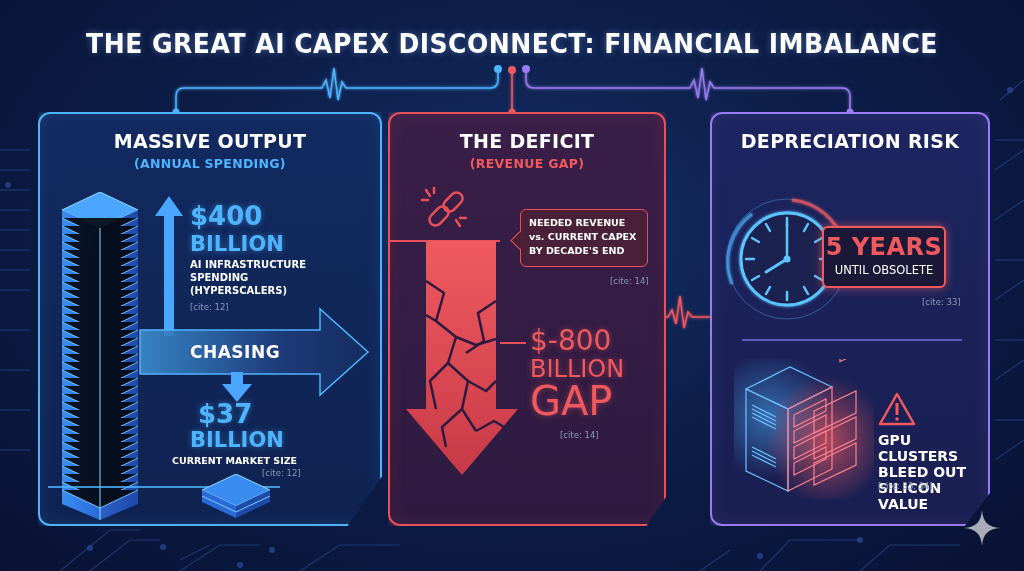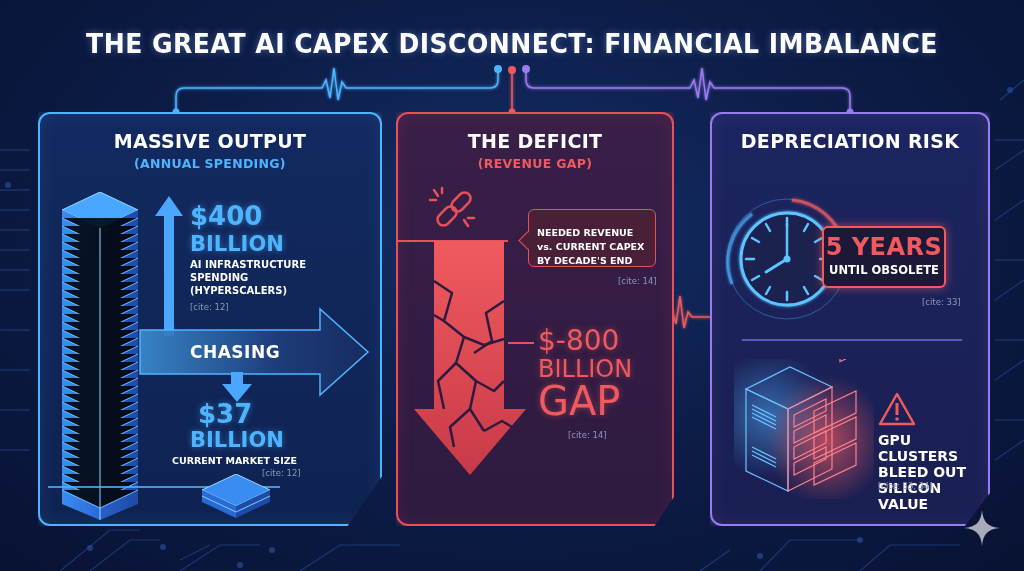--- a/index.html
+++ b/index.html
@@ -23,21 +23,21 @@
     position: absolute; top: 112px; height: 414px; border-radius: 12px;
   }
   .panel-left {
     left: 38px; width: 344px; border: 2px solid #4fb4ff;
     background: linear-gradient(180deg, #122a60 0%, #0f2352 100%);
     box-shadow: 0 0 10px rgba(79,180,255,0.45), inset 0 0 18px rgba(79,180,255,0.12);
     clip-path: polygon(0 0, 100% 0, 100% 88%, 90% 100%, 0 100%);
     border-bottom-right-radius: 0;
   }
   .panel-mid {
-    left: 396px; width: 278px; border: 2px solid #e8505a;
+    left: 388px; width: 278px; border: 2px solid #e8505a;
     background: linear-gradient(180deg, #3a1f48 0%, #2e1a40 100%);
     box-shadow: 0 0 10px rgba(232,80,90,0.5), inset 0 0 18px rgba(232,80,90,0.12);
     clip-path: polygon(0 0, 100% 0, 100% 93%, 93% 100%, 0 100%);
   }
   .panel-right {
     left: 710px; width: 280px; border: 2px solid #9a7cf0;
     background: linear-gradient(180deg, #1c2560 0%, #1a1f52 100%);
     box-shadow: 0 0 10px rgba(154,124,240,0.45), inset 0 0 18px rgba(154,124,240,0.12);
     clip-path: polygon(0 0, 100% 0, 100% 92%, 91% 100%, 0 100%);
     padding-left: 12px;
@@ -56,34 +56,34 @@
   .cite { font-size: 8.5px; color: #8c99b8; font-family: "DejaVu Sans", sans-serif; }
 
   .abs { position: absolute; }
   .big-blue { font-weight: bold; color: #4fb4ff; text-shadow: 0 0 6px rgba(79,180,255,0.5); }
   .big-red { font-weight: normal; color: #f05a5f; text-shadow: 0 0 6px rgba(240,90,95,0.5); }
   .label-white { font-weight: bold; color: #fff; font-size: 10.5px; line-height: 14px; }
 
   .callout {
     position: absolute; left: 130px; top: 95px; width: 128px; height: 58px;
     border: 1.5px solid #e8505a; border-radius: 6px; background: #4a2038;
-    padding: 16px 8px; font-weight: bold; font-size: 9.5px; line-height: 14px; color: #fff;
+    padding: 6px 8px; font-weight: bold; font-size: 9.5px; line-height: 14px; color: #fff;
   }
   .callout:before {
     content: ""; position: absolute; left: -8px; top: 24px; width: 12px; height: 12px;
     background: #4a2038; border-left: 1.5px solid #e8505a; border-bottom: 1.5px solid #e8505a;
     transform: rotate(45deg);
   }
   .years-box {
     position: absolute; left: 110px; top: 112px; width: 124px; height: 62px;
     border: 2px solid #f05a5f; border-radius: 6px; background: #1c1838;
     box-shadow: 0 0 10px rgba(240,90,95,0.6); text-align: center;
   }
   .years-big { font-weight: bold; font-size: 24px; color: #f05a5f; margin-top: 5px; letter-spacing: 0.5px; }
-  .years-sub { font-weight: bold; font-size: 11.5px; color: #fff; margin-top: 2px; }
+  .years-sub { font-weight: normal; font-size: 11.5px; color: #fff; margin-top: 2px; }
   .divider { position: absolute; left: 30px; width: 220px; top: 225px; height: 1.5px; background: #6a6ad0; opacity: 0.8; }
 </style>
 </head>
 <body>
 
 <svg class="bg-circuit" width="1024" height="571" viewBox="0 0 1024 571">
   <g stroke="#2a4c9a" stroke-width="1.2" fill="none" opacity="0.6">
     <path d="M0 150 H30"></path>
       <path d="M0 170 H30"></path>
       <path d="M0 190 H30"></path>

